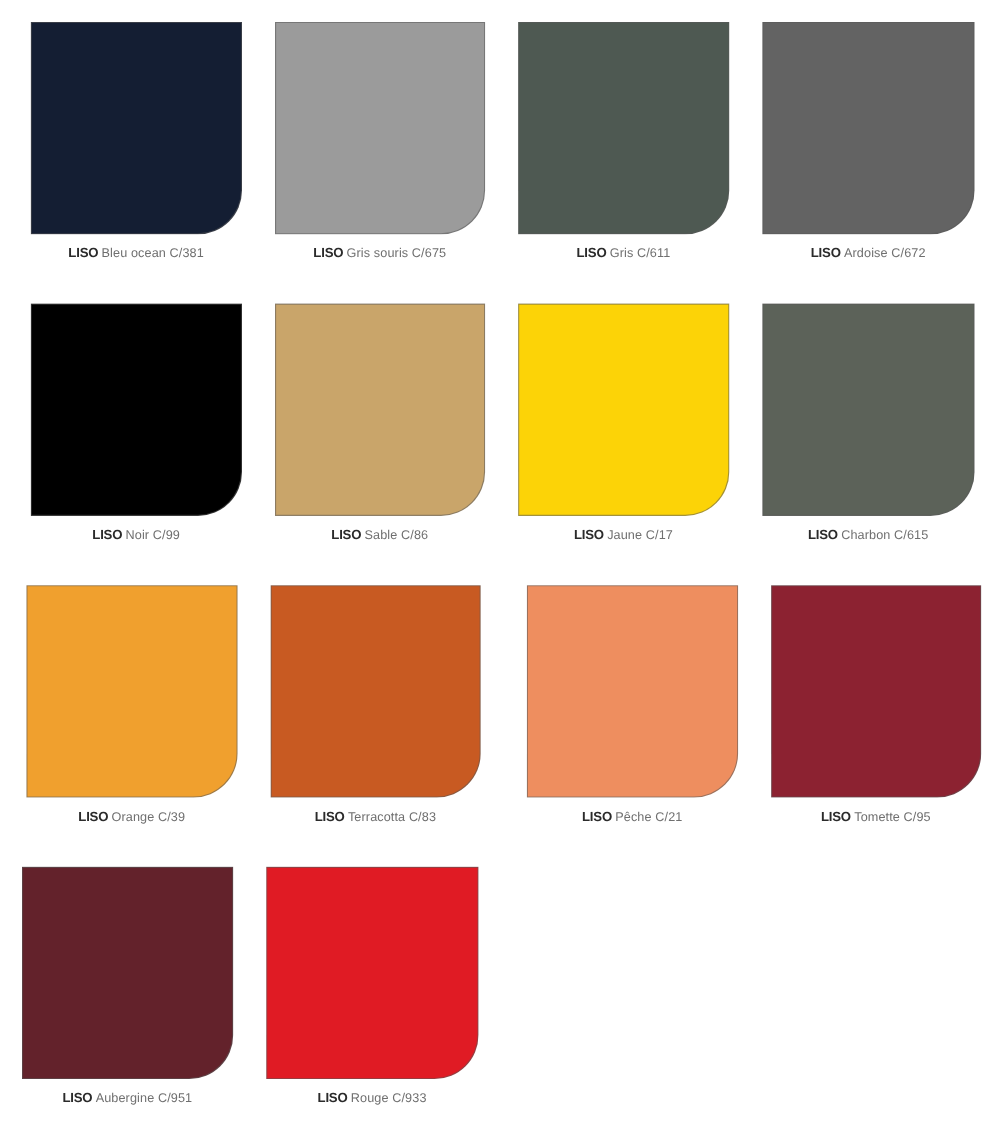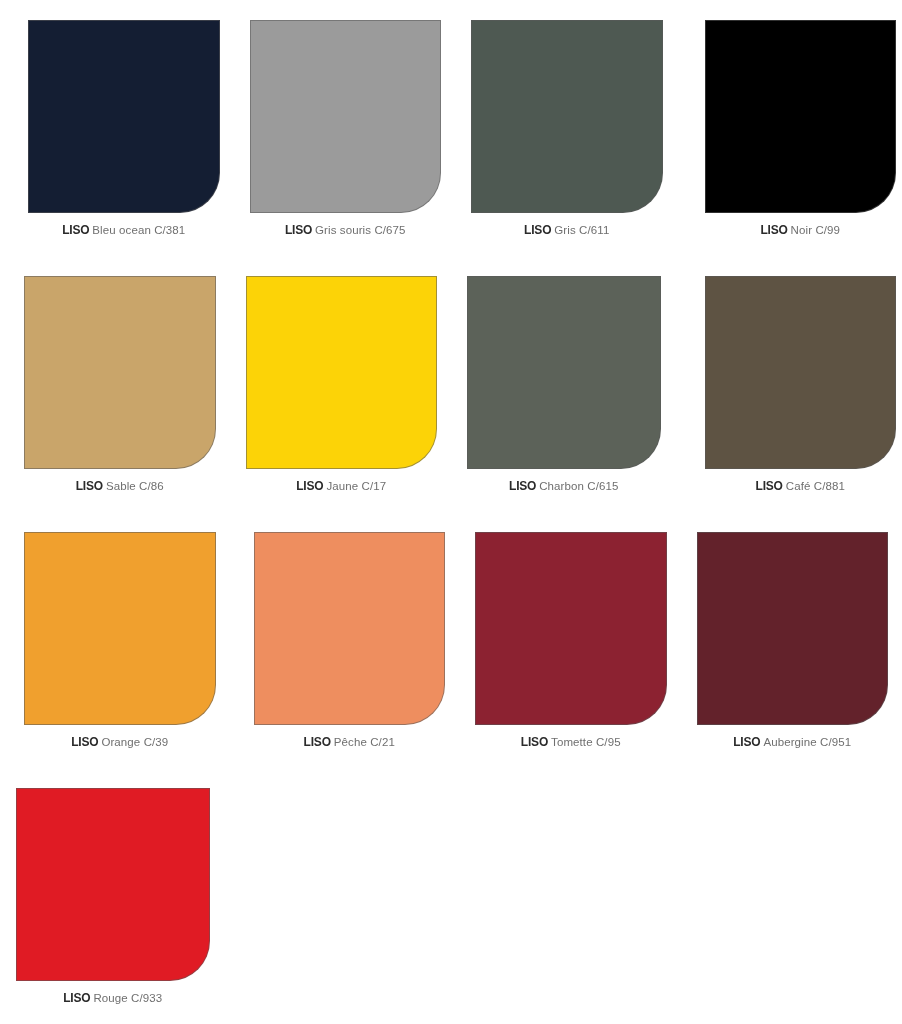--- a/index.html
+++ b/index.html
@@ -88,43 +88,47 @@
         <div class="swatch-label"><span class="brand-mark">LISO</span><span class="color-name">Bleu ocean C/381</span></div>
       </div>
       <div class="swatch-card col-1">
         <div class="swatch-chip" style="background: rgb(155, 155, 155);"></div>
         <div class="swatch-label"><span class="brand-mark">LISO</span><span class="color-name">Gris souris C/675</span></div>
       </div>
       <div class="swatch-card col-2">
         <div class="swatch-chip" style="background: rgb(78, 89, 82);"></div>
         <div class="swatch-label"><span class="brand-mark">LISO</span><span class="color-name">Gris C/611</span></div>
       </div>
+      <div class="swatch-card col-3">
+        <div class="swatch-chip" style="background: rgb(99, 99, 99);"></div>
+        <div class="swatch-label"><span class="brand-mark">LISO</span><span class="color-name">Ardoise C/672</span></div>
+      </div>
       <div class="swatch-card col-0">
         <div class="swatch-chip" style="background: rgb(0, 0, 0);"></div>
         <div class="swatch-label"><span class="brand-mark">LISO</span><span class="color-name">Noir C/99</span></div>
       </div>
       <div class="swatch-card col-1">
         <div class="swatch-chip" style="background: rgb(201, 165, 106);"></div>
         <div class="swatch-label"><span class="brand-mark">LISO</span><span class="color-name">Sable C/86</span></div>
       </div>
       <div class="swatch-card col-2">
         <div class="swatch-chip" style="background: rgb(252, 211, 7);"></div>
         <div class="swatch-label"><span class="brand-mark">LISO</span><span class="color-name">Jaune C/17</span></div>
       </div>
       <div class="swatch-card col-3">
         <div class="swatch-chip" style="background: rgb(92, 98, 89);"></div>
         <div class="swatch-label"><span class="brand-mark">LISO</span><span class="color-name">Charbon C/615</span></div>
       </div>
-      <div class="swatch-card col-0">
-        <div class="swatch-chip" style="background: rgb(94, 83, 67);"></div>
-        <div class="swatch-label"><span class="brand-mark">LISO</span><span class="color-name">Café C/881</span></div>
-      </div>
       <div class="swatch-card col-1">
         <div class="swatch-chip" style="background: rgb(240, 160, 46);"></div>
         <div class="swatch-label"><span class="brand-mark">LISO</span><span class="color-name">Orange C/39</span></div>
+      </div>
+      <div class="swatch-card col-2">
+        <div class="swatch-chip" style="background: rgb(200, 90, 34);"></div>
+        <div class="swatch-label"><span class="brand-mark">LISO</span><span class="color-name">Terracotta C/83</span></div>
       </div>
       <div class="swatch-card col-0">
         <div class="swatch-chip" style="background: rgb(238, 142, 95);"></div>
         <div class="swatch-label"><span class="brand-mark">LISO</span><span class="color-name">Pêche C/21</span></div>
       </div>
       <div class="swatch-card col-1">
         <div class="swatch-chip" style="background: rgb(140, 34, 49);"></div>
         <div class="swatch-label"><span class="brand-mark">LISO</span><span class="color-name">Tomette C/95</span></div>
       </div>
       <div class="swatch-card col-2">

